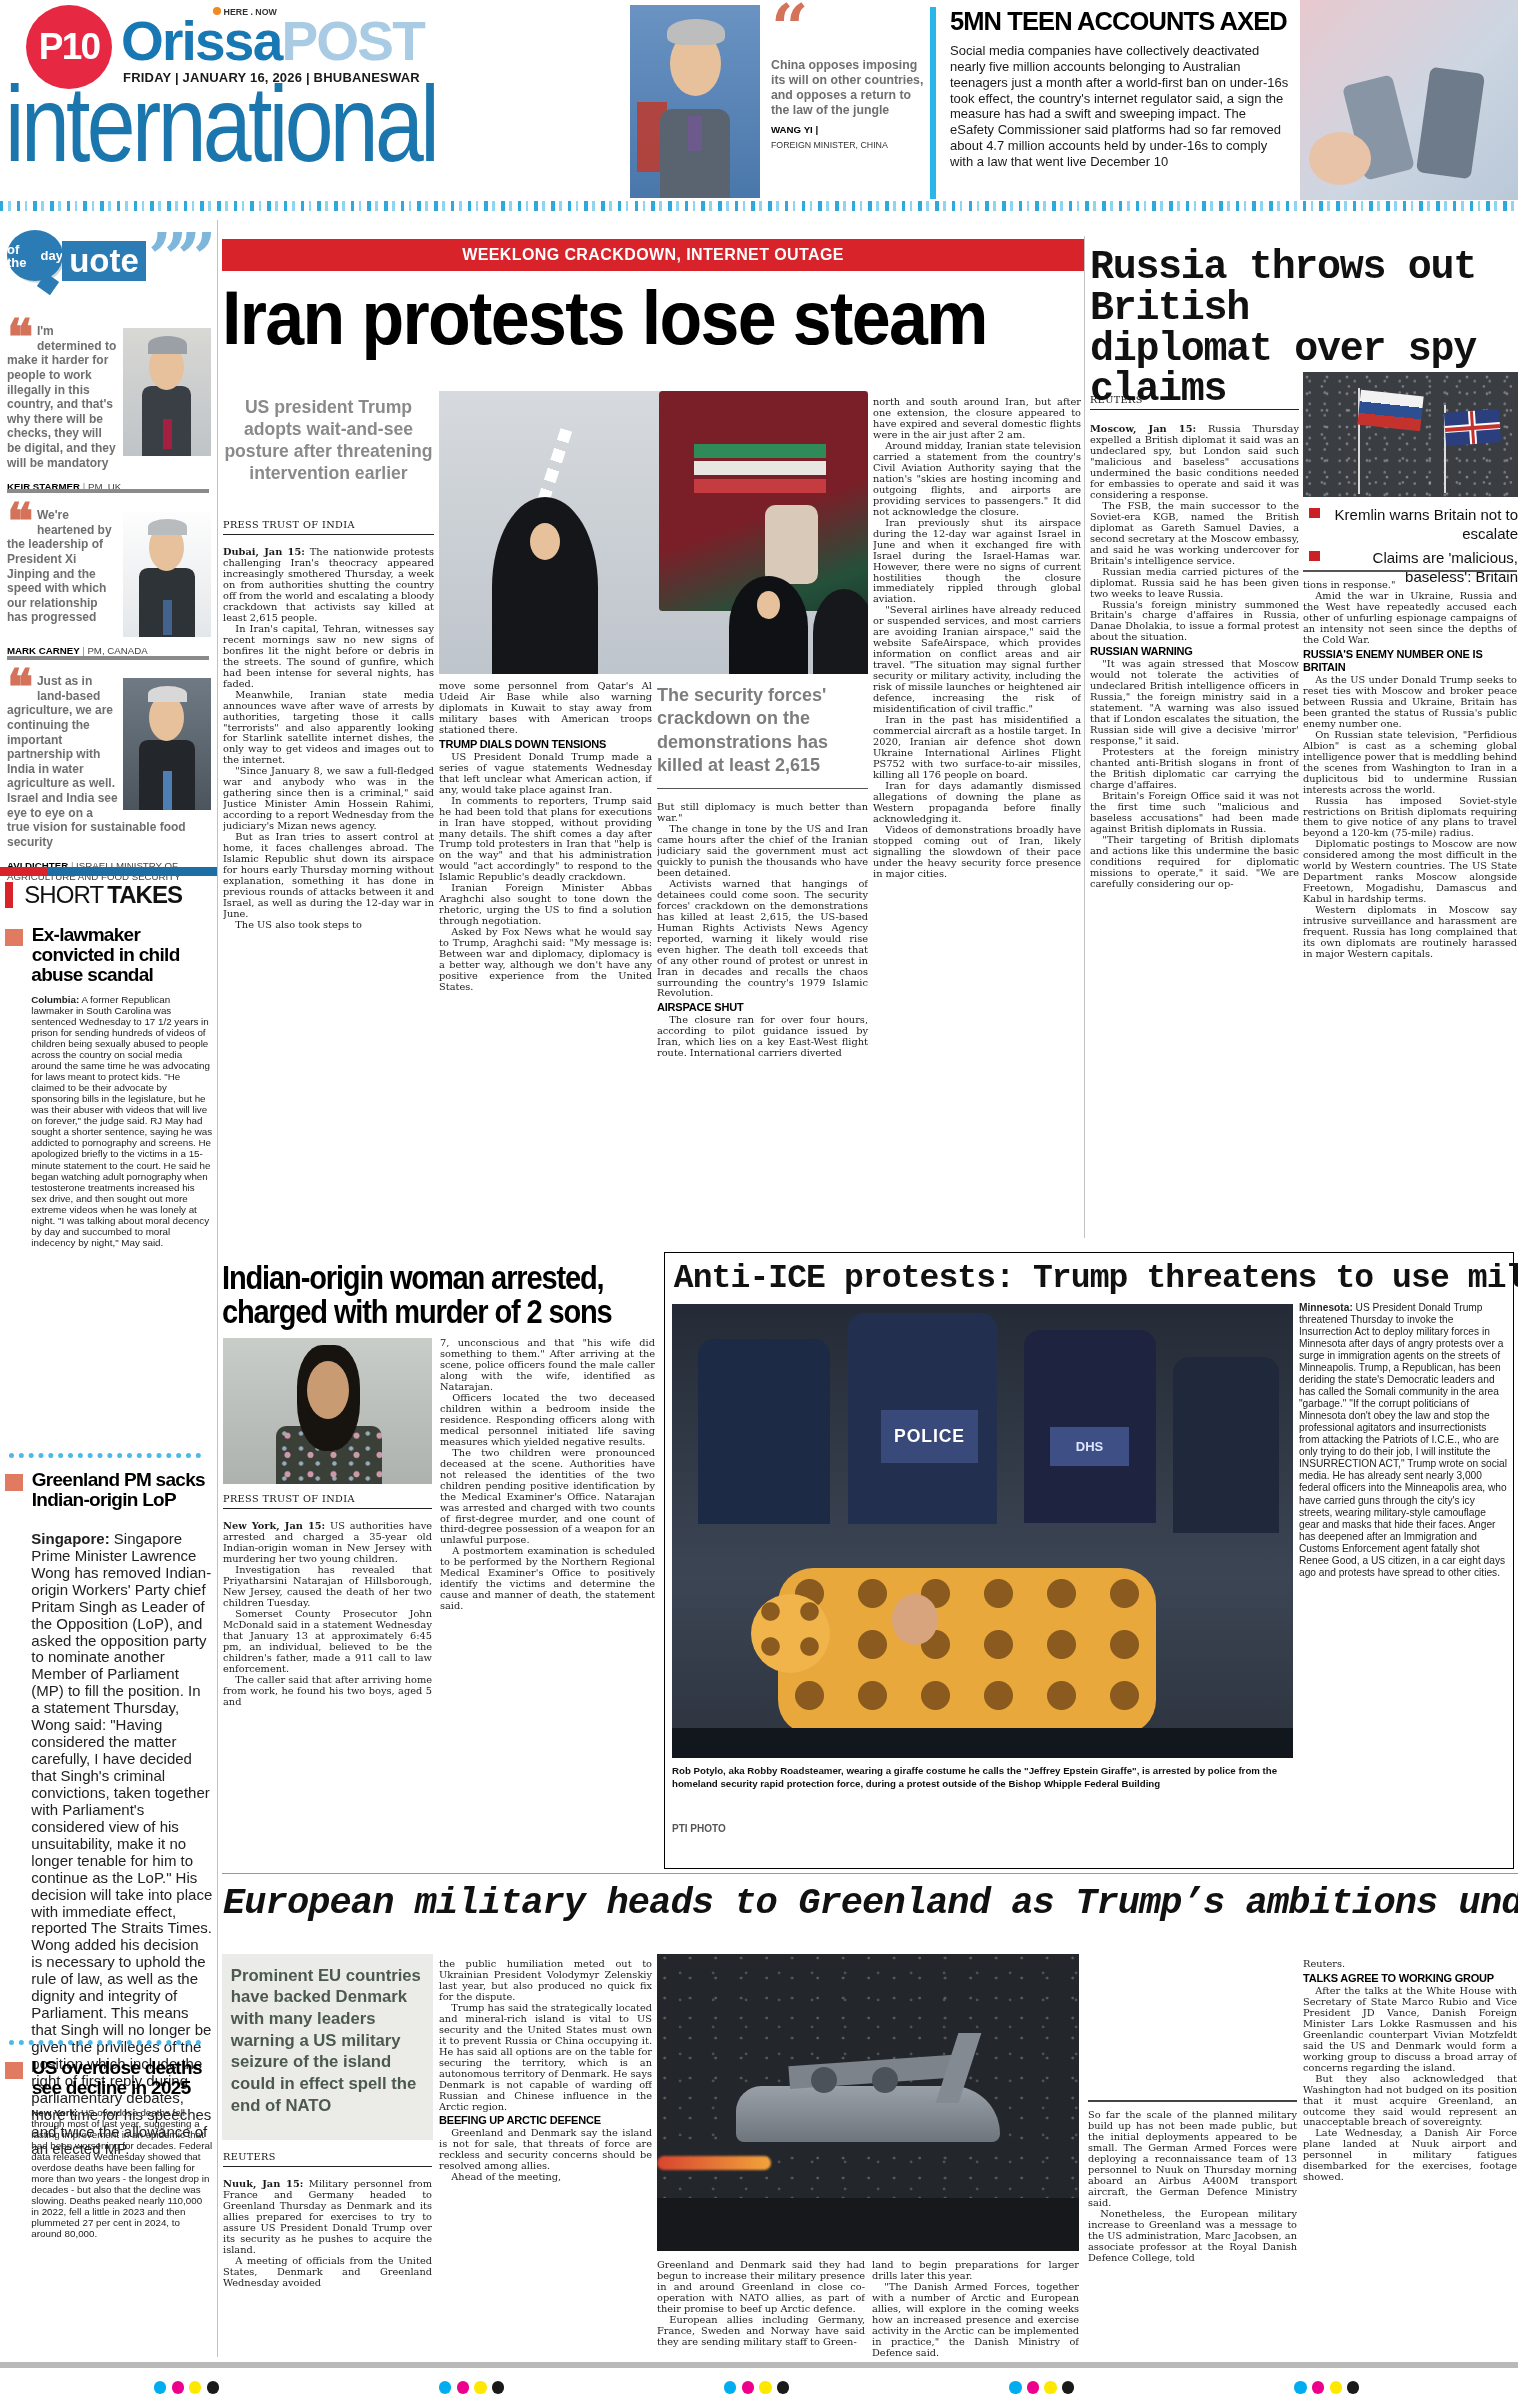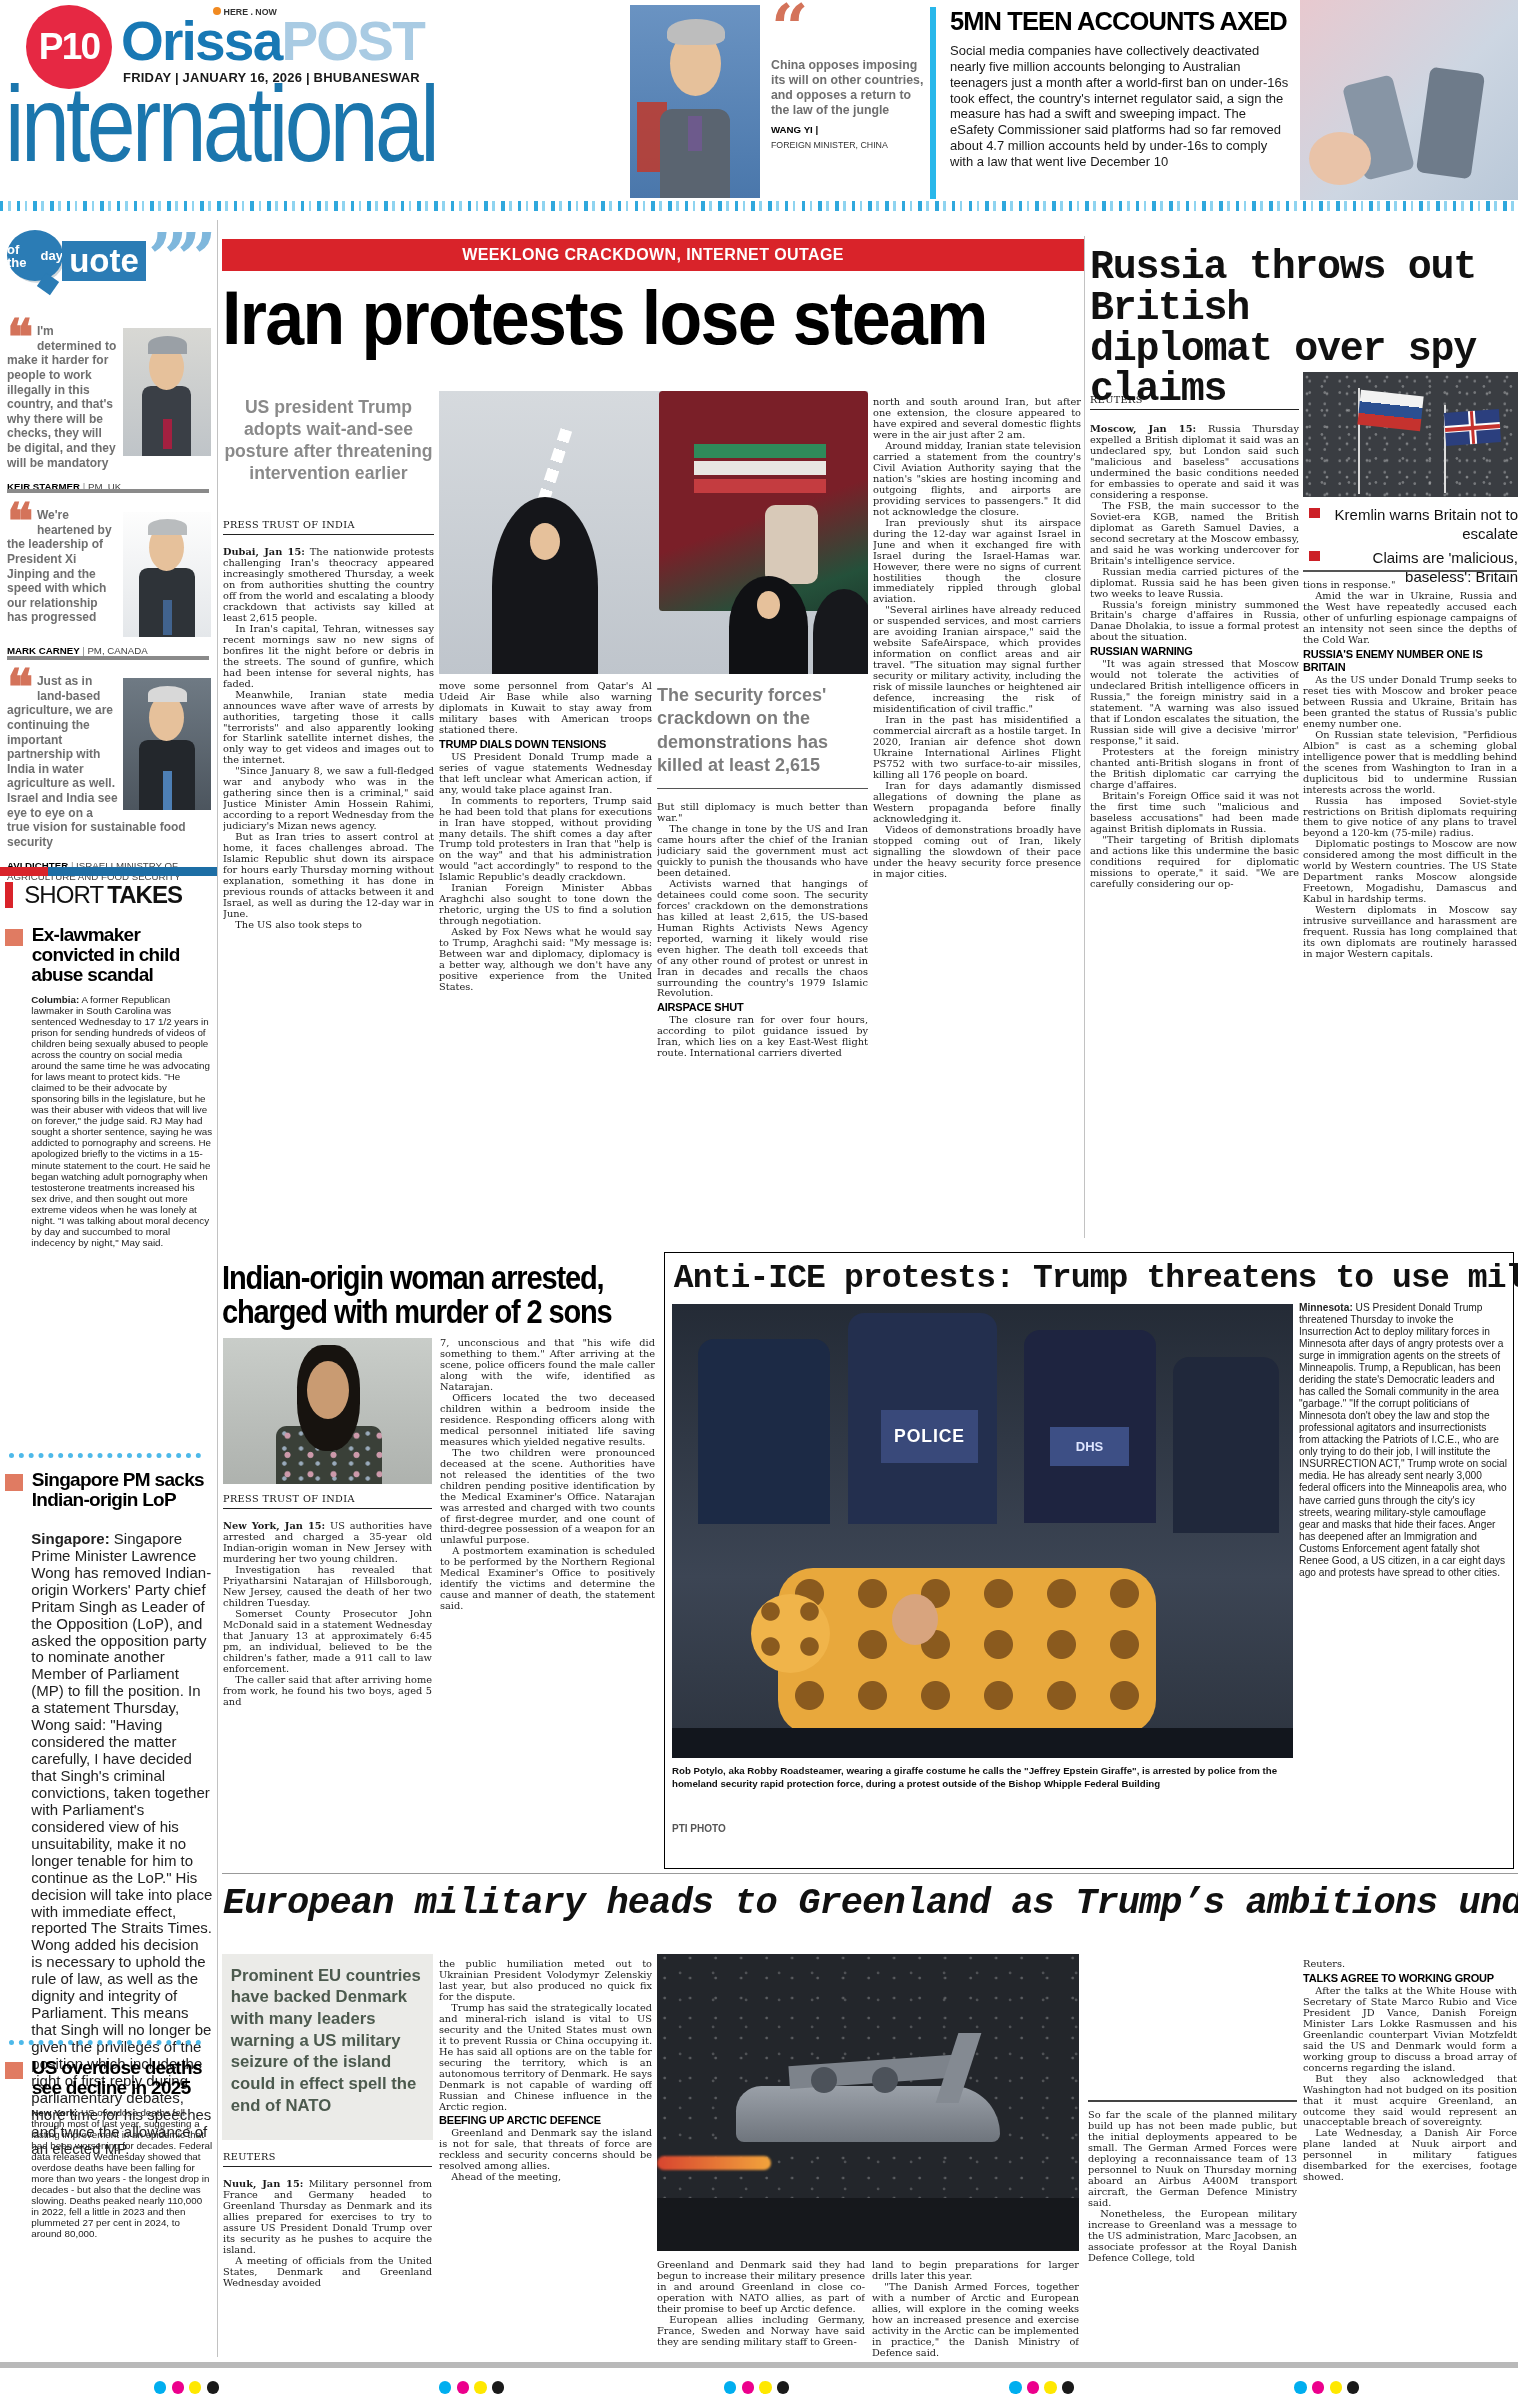--- a/index.html
+++ b/index.html
@@ -155,21 +155,21 @@
     <div style="float:left;width:17.6px;height:17.6px;background:#e07b62;margin:3.5px 8.8px 0 0"></div>
     <div class="st-head" style="margin-left:26px">Ex-lawmaker convicted in child abuse scandal</div>
     <div class="body-sans" style="margin:8.8px 0 0 26px;width:181px;font-size:9.8px;line-height:1.13">
         <p><b>Columbia:</b> A former Republican lawmaker in South Carolina was sentenced Wednesday to 17 1/2 years in prison for sending hundreds of videos of children being sexually abused to people across the country on social media around the same time he was advocating for laws meant to protect kids. "He claimed to be their advocate by sponsoring bills in the legislature, but he was their abuser with videos that will live on forever," the judge said. RJ May had sought a shorter sentence, saying he was addicted to pornography and screens. He apologized briefly to the victims in a 15-minute statement to the court. He said he began watching adult pornography when testosterone treatments increased his sex drive, and then sought out more extreme videos when he was lonely at night. "I was talking about moral decency by day and succumbed to moral indecency by night," May said.</p>
       </div>
   </div>
   <div class="dotsep abs" style="left:8.8px;top:1453px"></div>
 
   <div class="abs" style="left:5.3px;top:1470px;width:208px">
     <div style="float:left;width:17.6px;height:17.6px;background:#e07b62;margin:3.5px 8.8px 0 0"></div>
-    <div class="st-head" style="margin-left:26px">Singapore PM sacks Indian-origin LoP</div>
+    <div class="st-head" style="margin-left:26px">Greenland PM sacks Indian-origin LoP</div>
     <div class="body-sans" style="margin:21px 0 0 26px;width:181px;font-size:15px;line-height:1.13">
         <p><b>Singapore:</b> Singapore Prime Minister Lawrence Wong has removed Indian-origin Workers' Party chief Pritam Singh as Leader of the Opposition (LoP), and asked the opposition party to nominate another Member of Parliament (MP) to fill the position. In a statement Thursday, Wong said: "Having considered the matter carefully, I have decided that Singh's criminal convictions, taken together with Parliament's considered view of his unsuitability, make it no longer tenable for him to continue as the LoP." His decision will take into place with immediate effect, reported The Straits Times. Wong added his decision is necessary to uphold the rule of law, as well as the dignity and integrity of Parliament. This means that Singh will no longer be given the privileges of the position which include the right of first reply during parliamentary debates, more time for his speeches and twice the allowance of an elected MP.</p>
       </div>
   </div>
   <div class="dotsep abs" style="left:8.8px;top:2040px"></div>
 
   <div class="abs" style="left:5.3px;top:2058px;width:208px">
     <div style="float:left;width:17.6px;height:17.6px;background:#e07b62;margin:3.5px 8.8px 0 0"></div>
     <div class="st-head" style="margin-left:26px">US overdose deaths see decline in 2025</div>
     <div class="body-sans" style="margin:8.8px 0 0 26px;width:181px;font-size:9.8px;line-height:1.13">

